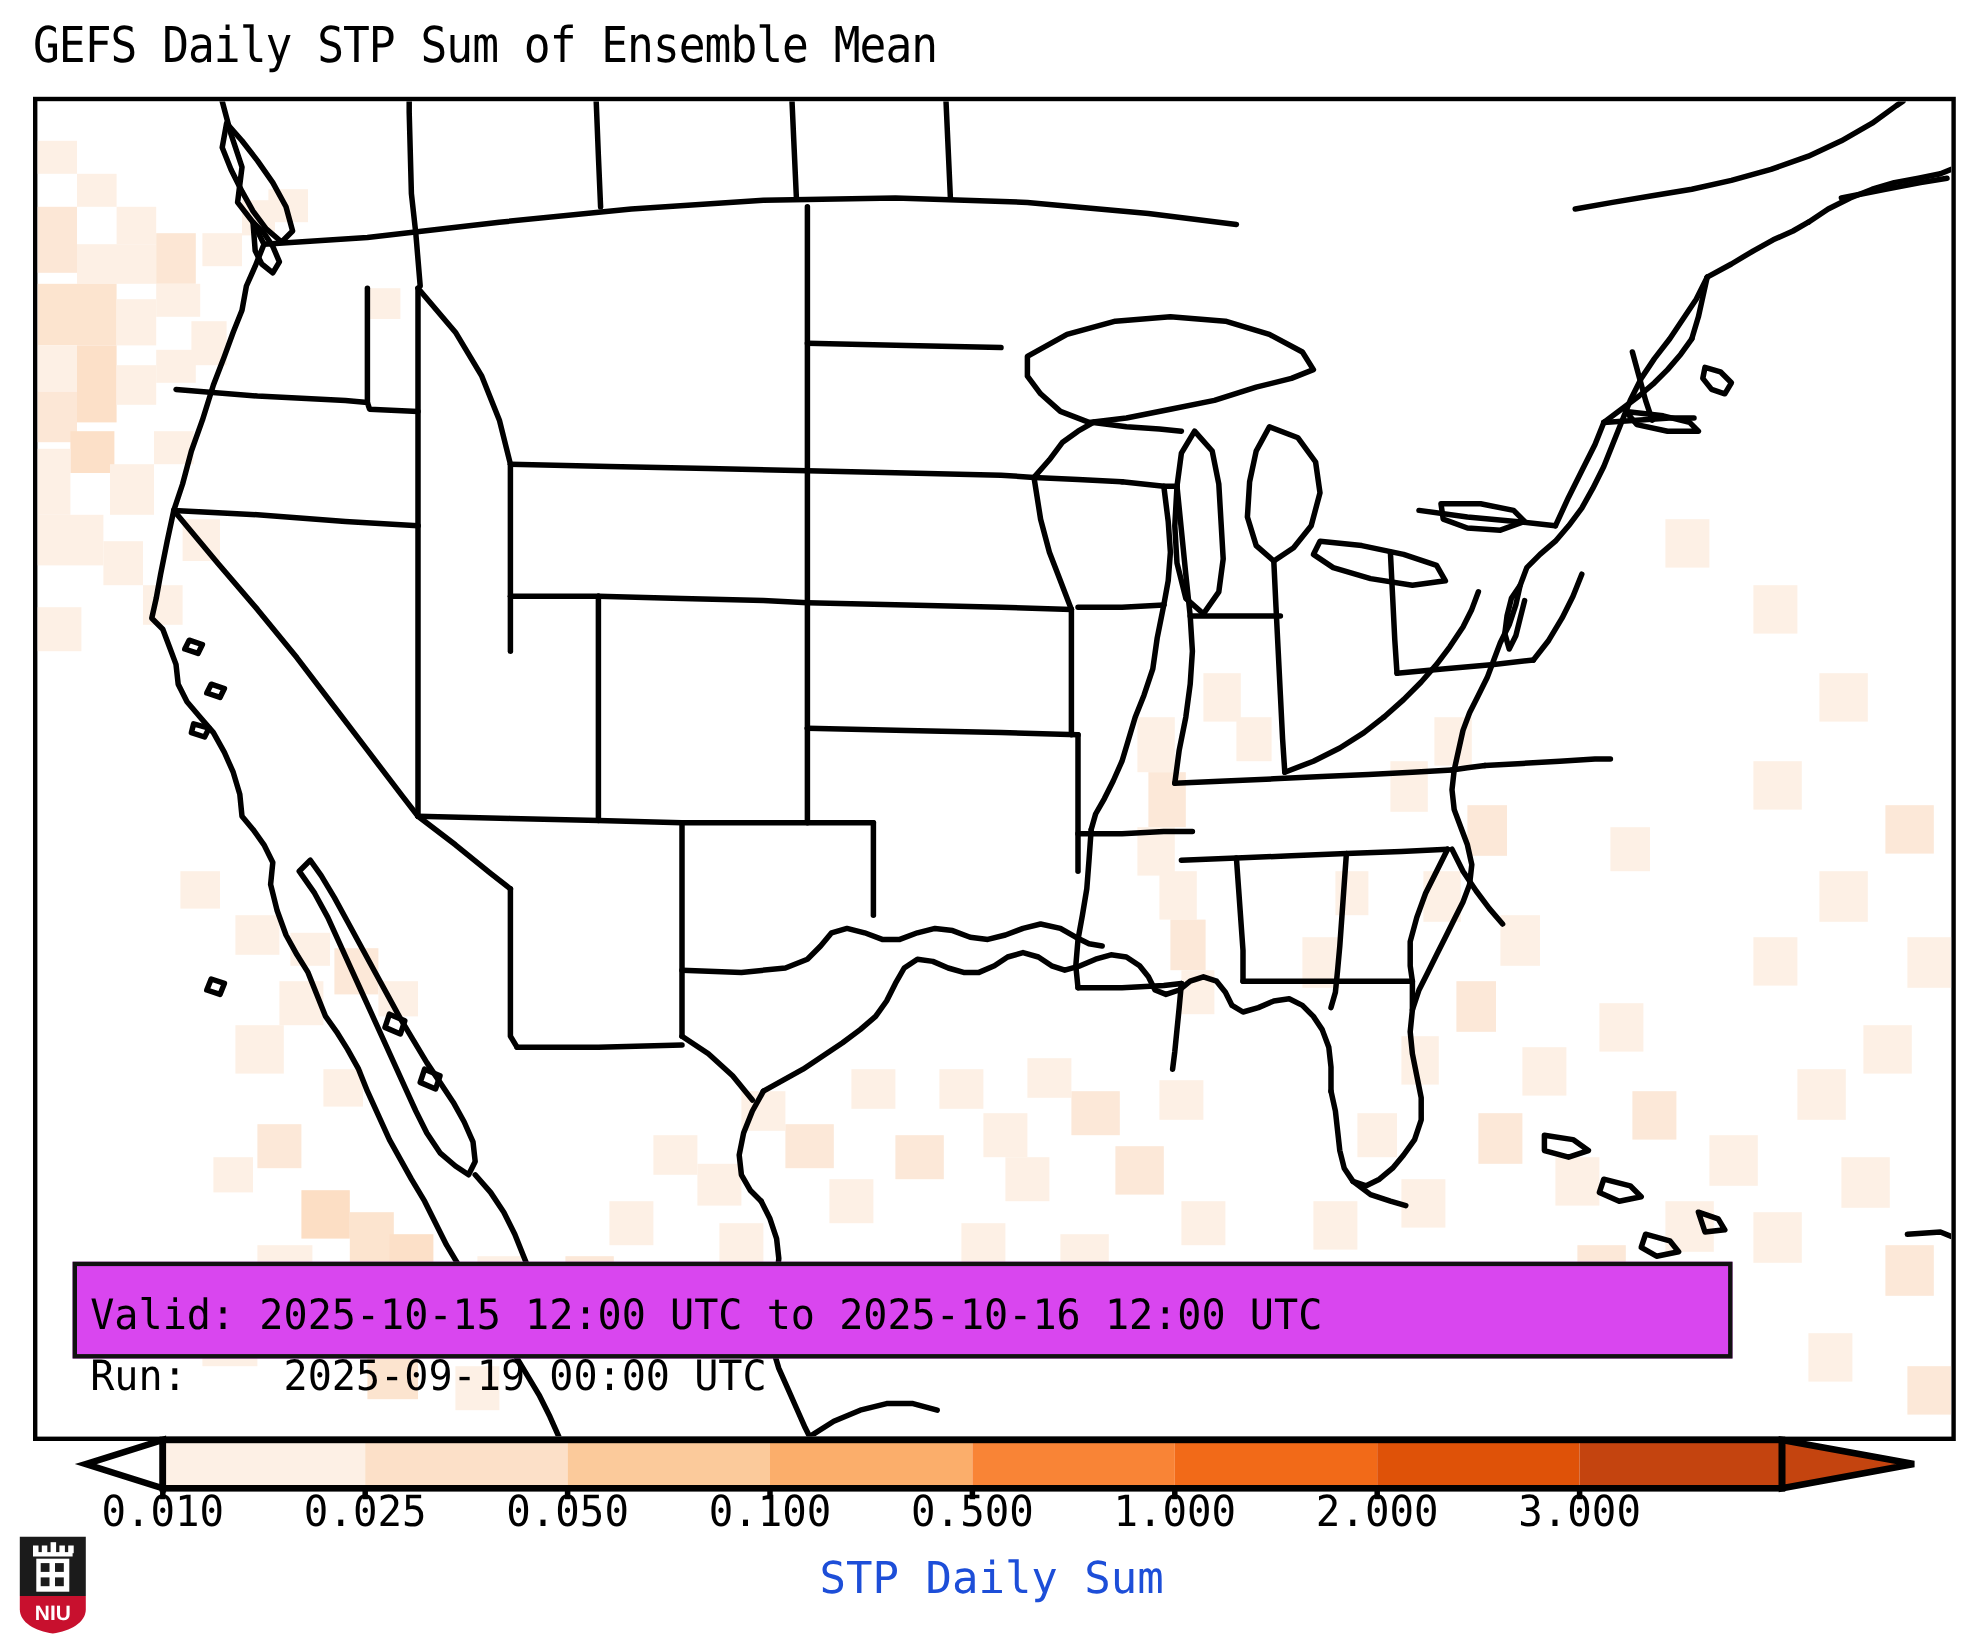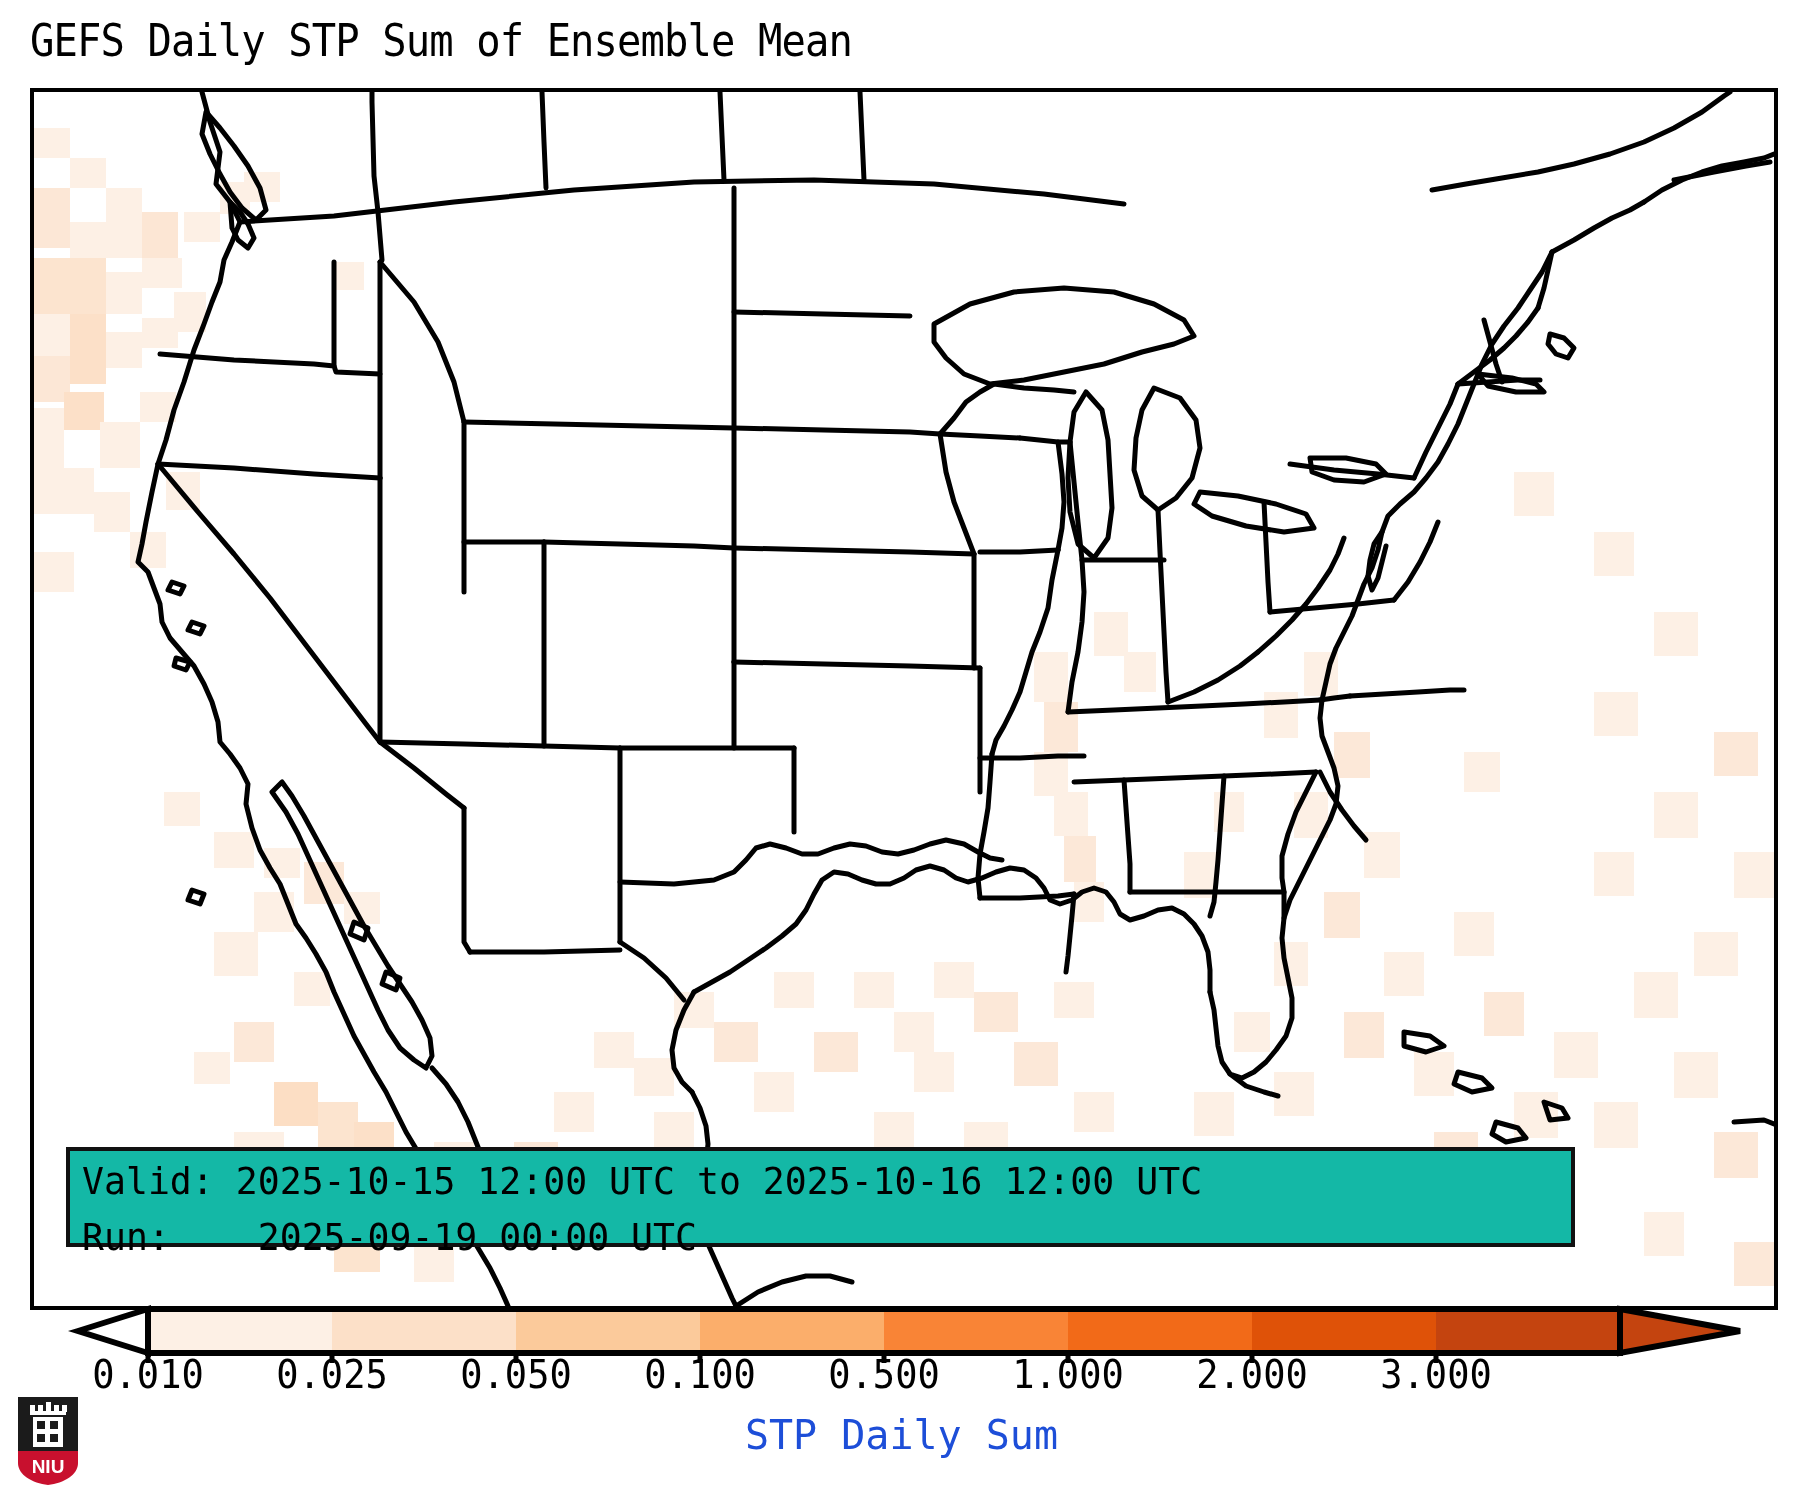--- a/index.html
+++ b/index.html
@@ -18,24 +18,24 @@
     position:absolute; left:30px; top:88px;
     width:1748px; height:1222px;
     border:4px solid #000; box-sizing:border-box;
     background:#ffffff; overflow:hidden;
   }
   #map-canvas{position:absolute;left:0;top:0;width:100%;height:100%;}
 
   
   #info-box{
     position:absolute; left:66px; top:1147px;
-    width:1509px; height:100px;
+    width:1509px; height:88px;
     border:4px solid #111; box-sizing:border-box;
-    background:#14b8a6; z-index:6;
-    padding:2px 12px 0 12px;
+    background:#d946ef; z-index:6;
+    padding:16px 12px 0 12px;
   }
   .info-line{
     font-size:38px; line-height:56px; color:#000; white-space:pre;
     transform:scaleX(0.96); transform-origin:left center;
   }
 
   
   #colorbar-wrap{position:absolute;left:0;top:1303px;width:1803px;height:60px;z-index:7;}
   #colorbar-svg{display:block;}
   #cbar-ticklabels{

